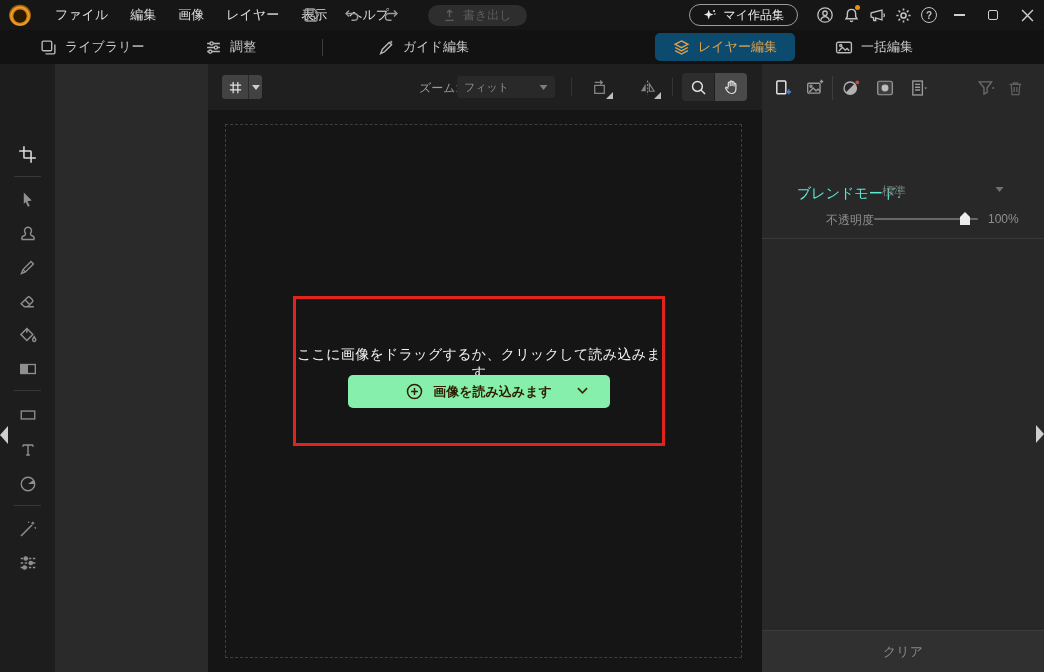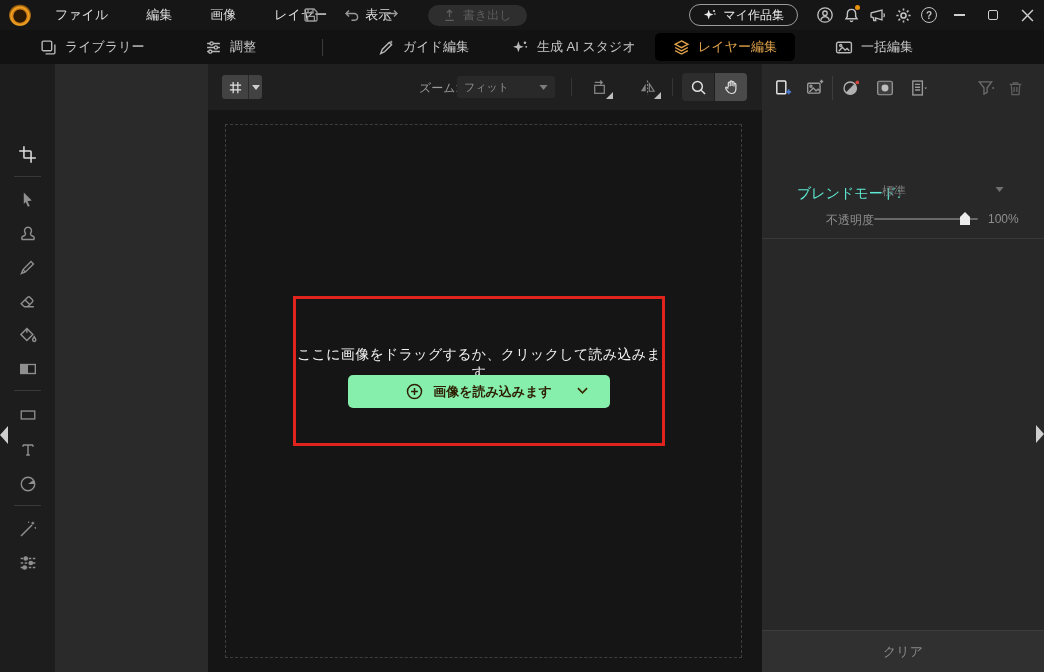--- a/index.html
+++ b/index.html
@@ -4,39 +4,39 @@
 <style>
   * { margin:0; padding:0; box-sizing:border-box; }
   html,body { background:#000; }
   body { font-family:"Liberation Sans","DejaVu Sans",sans-serif; }
   #app { position:relative; width:1044px; height:672px; background:#161616; overflow:hidden; color:#d0d0d0; -webkit-font-smoothing:antialiased; }
 
   
   .titlebar { position:absolute; top:0; left:0; right:0; height:30px; display:flex; align-items:center; background:#161616; }
   .logo { position:absolute; left:9px; top:4px; width:22px; height:22px; border-radius:50%;
           background:radial-gradient(circle at 50% 55%, #2a1a04 0 38%, #c87612 42%, #f5a623 55%, #6b3c05 70%, #1a1a1a 72%); }
-  .menus { position:absolute; left:55px; top:0; height:30px; display:flex; align-items:center; gap:38px; font-size:13px; color:#dedede; }
+  .menus { position:absolute; left:55px; top:0; height:30px; display:flex; align-items:center; gap:22px; font-size:13px; color:#dedede; }
   .menu-item { cursor:default; }
   .tb-icons { position:absolute; left:300px; top:0; height:30px; display:flex; align-items:center; gap:18px; color:#9a9a9a; }
   .icon-btn { background:none; border:none; color:#9a9a9a; width:22px; height:22px; display:flex; align-items:center; justify-content:center; padding:0; }
   .export-btn { margin-left:8px; height:21px; padding:0 15px; border-radius:11px; background:#2e2e2e; color:#5e5e5e; font-size:12px; display:flex; align-items:center; gap:7px; border:none; }
   .tb-right { position:absolute; right:0; top:0; height:30px; display:flex; align-items:center; }
   .myworks { height:22px; padding:0 13px; margin-right:14px; border:1px solid #9c9c9c; border-radius:12px; background:transparent; color:#ececec; font-size:12px; display:flex; align-items:center; gap:6px; }
   .tr-icon { position:relative; width:26px; height:26px; display:flex; align-items:center; justify-content:center; color:#c2c2c2; background:none; border:none; }
   .bell-dot { position:absolute; top:3px; right:4px; width:5px; height:5px; border-radius:50%; background:#e8920c; }
   .help-circle { width:16px; height:16px; border:1.3px solid #c2c2c2; border-radius:50%; display:flex; align-items:center; justify-content:center; font-size:10px; font-weight:bold; color:#c2c2c2; }
   .win-btn { width:34px; height:30px; display:flex; align-items:center; justify-content:center; background:none; border:none; color:#cfcfcf; font-size:15px; }
   .min-glyph { display:block; width:11px; height:1.5px; background:#cfcfcf; }
   .max-glyph { display:block; width:10px; height:10px; border:1.4px solid #cfcfcf; border-radius:2px; }
 
   
   .tabbar { position:absolute; top:30px; left:0; right:0; height:34px; background:#121212; }
   .tab { position:absolute; top:0; height:34px; display:flex; align-items:center; gap:8px; font-size:13px; color:#c9c9c9; background:none; border:none; }
   .tab .ticon { display:flex; color:#b9b9b9; }
-  .tab-pill { top:3px; height:28px; padding:0 18px; border-radius:5px; background:#000000; color:#dfa24b; }
+  .tab-pill { top:3px; height:28px; padding:0 18px; border-radius:5px; background:#0c4a6e; color:#dfa24b; }
   .tab-pill .ticon { color:#dfa24b; }
   .tab-vdiv { position:absolute; top:9px; left:322px; width:1px; height:17px; background:#3c3c3c; }
 
   
   .left-strip { position:absolute; top:64px; left:0; width:55px; bottom:0; background:#1d1d1d; }
   .tool { position:absolute; left:0; width:55px; height:26px; display:flex; align-items:center; justify-content:center; background:none; border:none; color:#8f8f8f; }
   .tool.active { color:#dcdcdc; }
   .strip-div { position:absolute; left:14px; width:27px; height:1px; background:#383838; }
   .collapse-arrow { position:absolute; width:0; height:0; border-top:9px solid transparent; border-bottom:9px solid transparent; }
   .collapse-left { left:0; top:362px; border-right:8px solid #cfcfcf; }
@@ -203,30 +203,20 @@
     <span class="tab-vdiv"></span>
     <button class="tab" style="left:378px">
       <span class="ticon">
           <svg width="17" height="17" viewBox="0 0 16 16" fill="none" stroke="currentColor" stroke-width="1.3">
             <path d="M2.5 13.8 4 9.8l6.5-6.6 2.3 2.3-6.6 6.5Z"></path>
             <path d="M12.4 1.2l.5 1.2 1.2.5-1.2.5-.5 1.2-.5-1.2-1.2-.5 1.2-.5Z" fill="currentColor" stroke="none"></path>
           </svg>
         </span>
       <span>ガイド編集</span>
     </button>
-    <button class="tab" style="left:512px">
-      <span class="ticon">
-          <svg width="17" height="17" viewBox="0 0 16 16" fill="currentColor">
-            <path d="M6 2.2 7.3 6 11 7.3 7.3 8.6 6 12.4 4.7 8.6 1 7.3 4.7 6Z"></path>
-            <circle cx="12.2" cy="3.6" r="1.2"></circle>
-            <circle cx="13.4" cy="7.4" r=".9"></circle>
-          </svg>
-        </span>
-      <span>生成 AI スタジオ</span>
-    </button>
     <button class="tab tab-pill" style="left:655px">
       <span class="ticon">
           <svg width="17" height="17" viewBox="0 0 16 16" fill="none" stroke="currentColor" stroke-width="1.3">
             <path d="M8 1.8 14 5 8 8.2 2 5Z"></path>
             <path d="M2 8l6 3.2L14 8M2 11l6 3.2L14 11"></path>
           </svg>
         </span>
       <span>レイヤー編集</span>
     </button>
     <button class="tab" style="left:835px">

